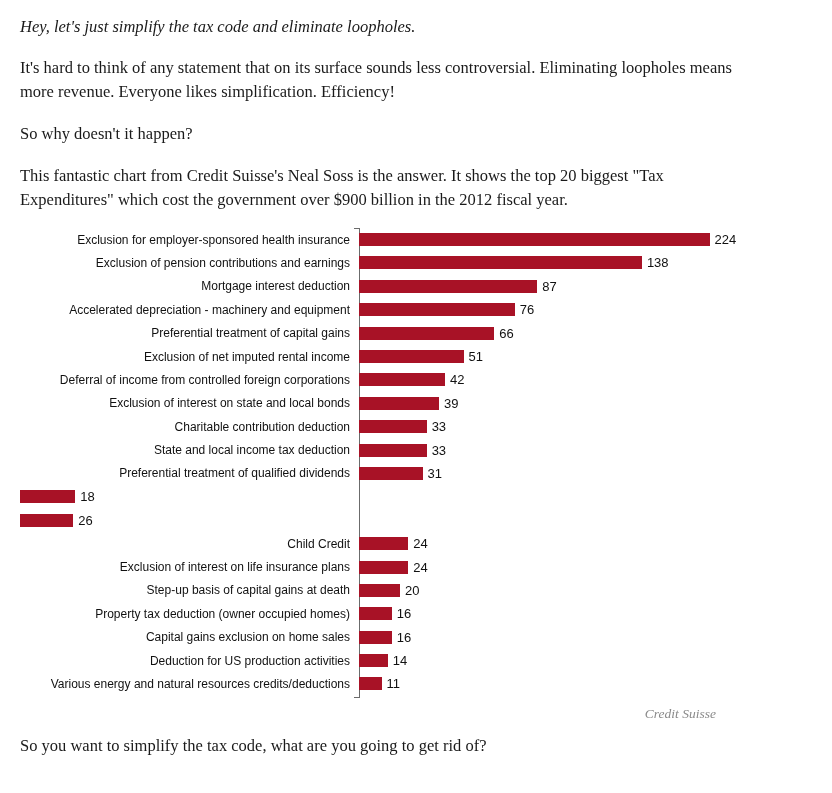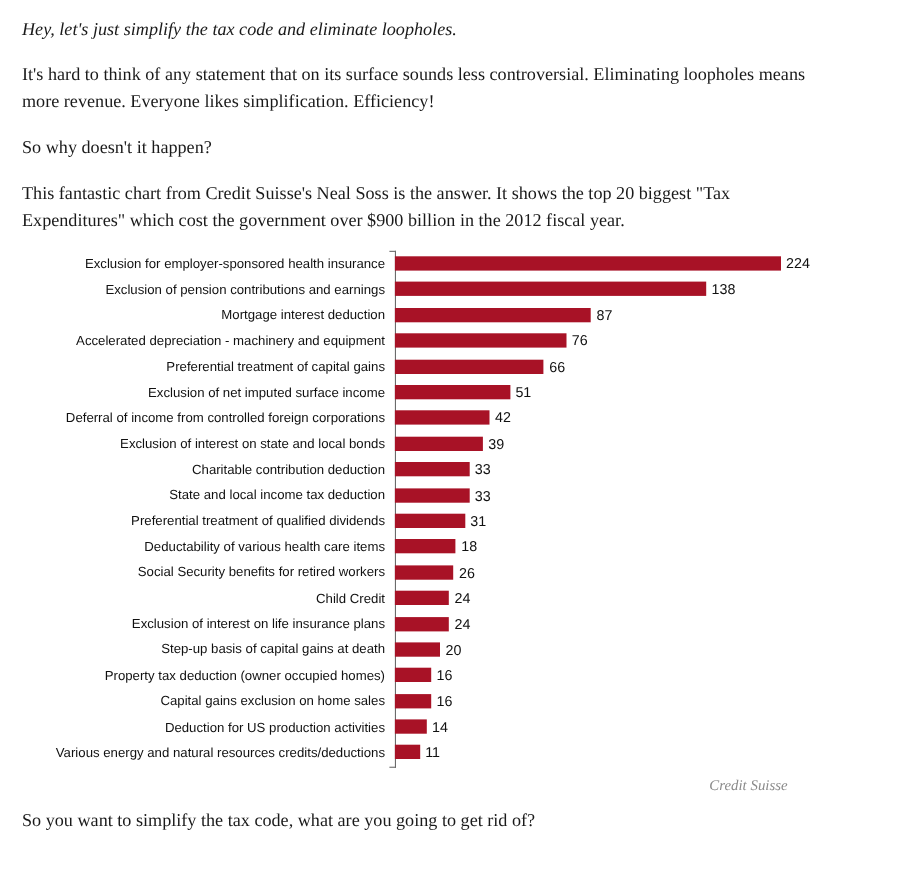--- a/index.html
+++ b/index.html
@@ -161,21 +161,21 @@
             </div>
           </div>
           <div class="row">
             <div class="row-label">Preferential treatment of capital gains</div>
             <div class="bar-area">
               <div class="bar" style="width: 135.3px; background: rgb(168, 18, 38);"></div>
               <div class="bar-value">66</div>
             </div>
           </div>
           <div class="row">
-            <div class="row-label">Exclusion of net imputed surface income</div>
+            <div class="row-label">Exclusion of net imputed rental income</div>
             <div class="bar-area">
               <div class="bar" style="width: 104.55px; background: rgb(168, 18, 38);"></div>
               <div class="bar-value">51</div>
             </div>
           </div>
           <div class="row">
             <div class="row-label">Deferral of income from controlled foreign corporations</div>
             <div class="bar-area">
               <div class="bar" style="width: 86.1px; background: rgb(168, 18, 38);"></div>
               <div class="bar-value">42</div>
@@ -203,28 +203,26 @@
             </div>
           </div>
           <div class="row">
             <div class="row-label">Preferential treatment of qualified dividends</div>
             <div class="bar-area">
               <div class="bar" style="width: 63.55px; background: rgb(168, 18, 38);"></div>
               <div class="bar-value">31</div>
             </div>
           </div>
           <div class="row">
-            <div class="row-label">Deductability of various health care items</div>
             <div class="bar-area">
               <div class="bar" style="width: 55.35px; background: rgb(168, 18, 38);"></div>
               <div class="bar-value">18</div>
             </div>
           </div>
           <div class="row">
-            <div class="row-label">Social Security benefits for retired workers</div>
             <div class="bar-area">
               <div class="bar" style="width: 53.3px; background: rgb(168, 18, 38);"></div>
               <div class="bar-value">26</div>
             </div>
           </div>
           <div class="row">
             <div class="row-label">Child Credit</div>
             <div class="bar-area">
               <div class="bar" style="width: 49.2px; background: rgb(168, 18, 38);"></div>
               <div class="bar-value">24</div>

